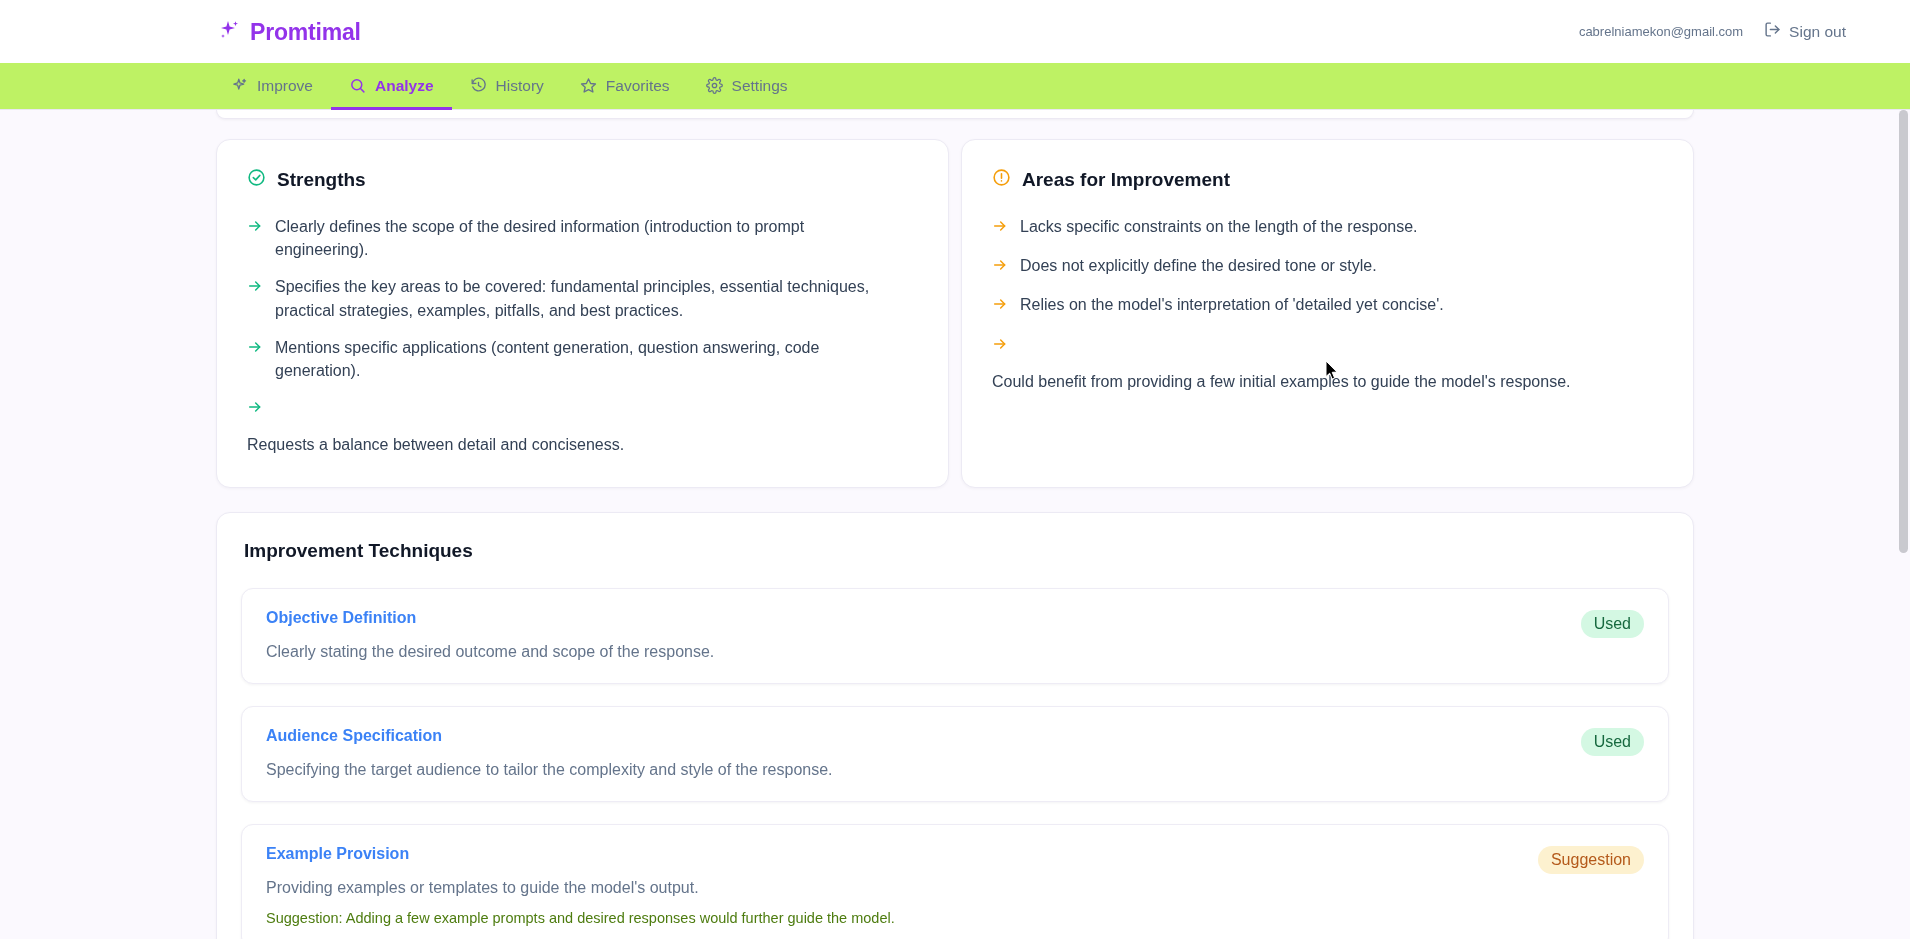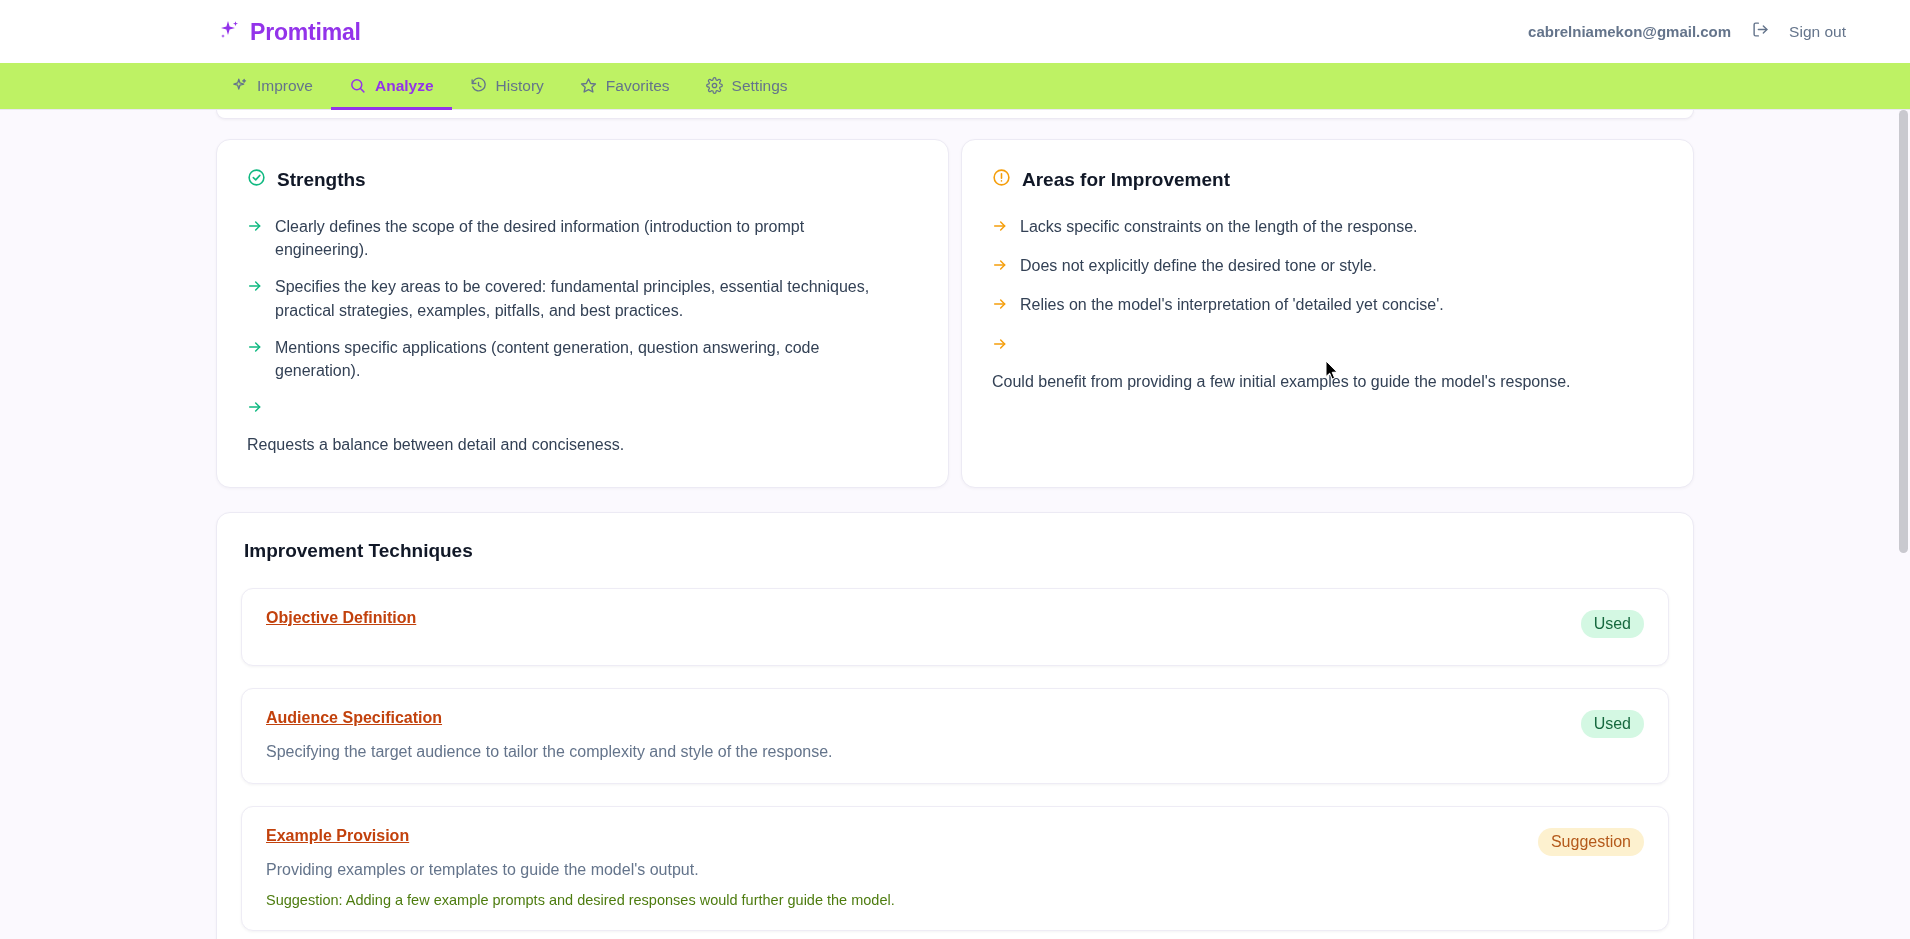--- a/index.html
+++ b/index.html
@@ -46,28 +46,27 @@
 
   .account {
     display: flex;
     align-items: center;
     gap: 21px;
     padding-right: 24px;
   }
 
   .account-email {
     color: #64748b;
-    font-size: 15px;
-    font-weight: bold;
+    font-size: 13px;
   }
 
   .signout {
     display: flex;
     align-items: center;
-    gap: 20px;
+    gap: 8px;
     color: #64748b;
     font-size: 15.5px;
     cursor: pointer;
   }
 
   
   .navbar {
     background: #bef264;
     height: 47px;
     border-bottom: 1px solid #e9e7f0;
@@ -199,23 +198,22 @@
     display: flex;
     align-items: flex-start;
     box-shadow: 0 1px 3px rgba(15,23,42,0.05);
   }
 
   .technique-main { flex: 1; }
 
   .technique-name {
     font-size: 16px;
     font-weight: bold;
-    color: #c2410c;
+    color: #3b82f6;
     margin-bottom: 16px;
-    text-decoration: underline;
   }
 
   .technique-desc {
     font-size: 16px;
     color: #64748b;
   }
 
   .technique-suggestion {
     font-size: 14.5px;
     color: #4d7c0f;
@@ -465,20 +463,21 @@
         </ul>
       </div>
     </div>
 
     <div class="techniques-card">
       <div class="techniques-title">Improvement Techniques</div>
 
       <div class="technique">
         <div class="technique-main">
           <div class="technique-name">Objective Definition</div>
+          <div class="technique-desc">Clearly stating the desired outcome and scope of the response.</div>
         </div>
         <div class="badge used">Used</div>
       </div>
 
       <div class="technique">
         <div class="technique-main">
           <div class="technique-name">Audience Specification</div>
           <div class="technique-desc">Specifying the target audience to tailor the complexity and style of the response.</div>
         </div>
         <div class="badge used">Used</div>

